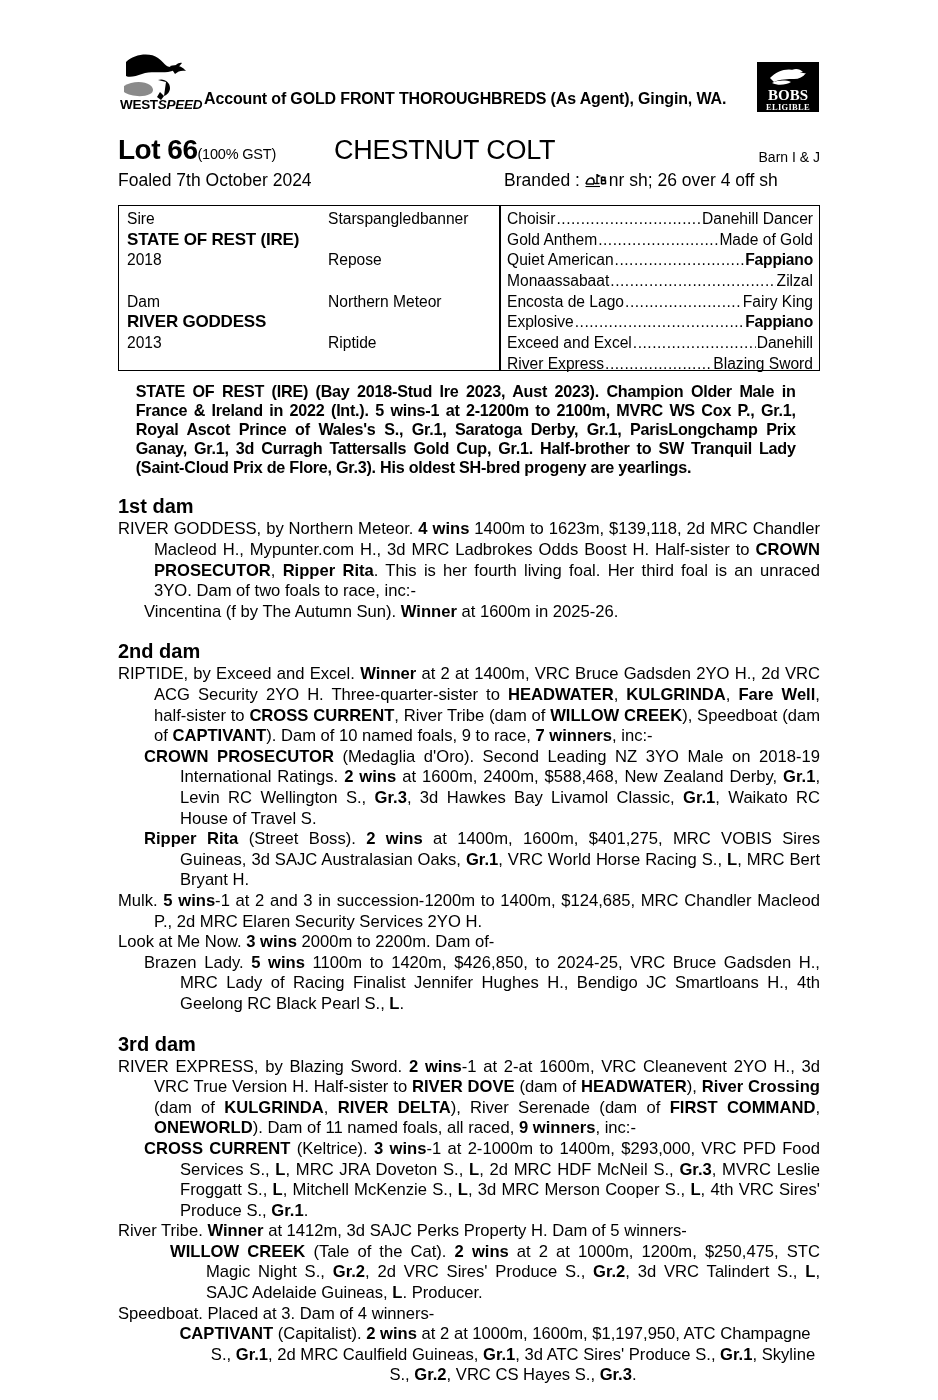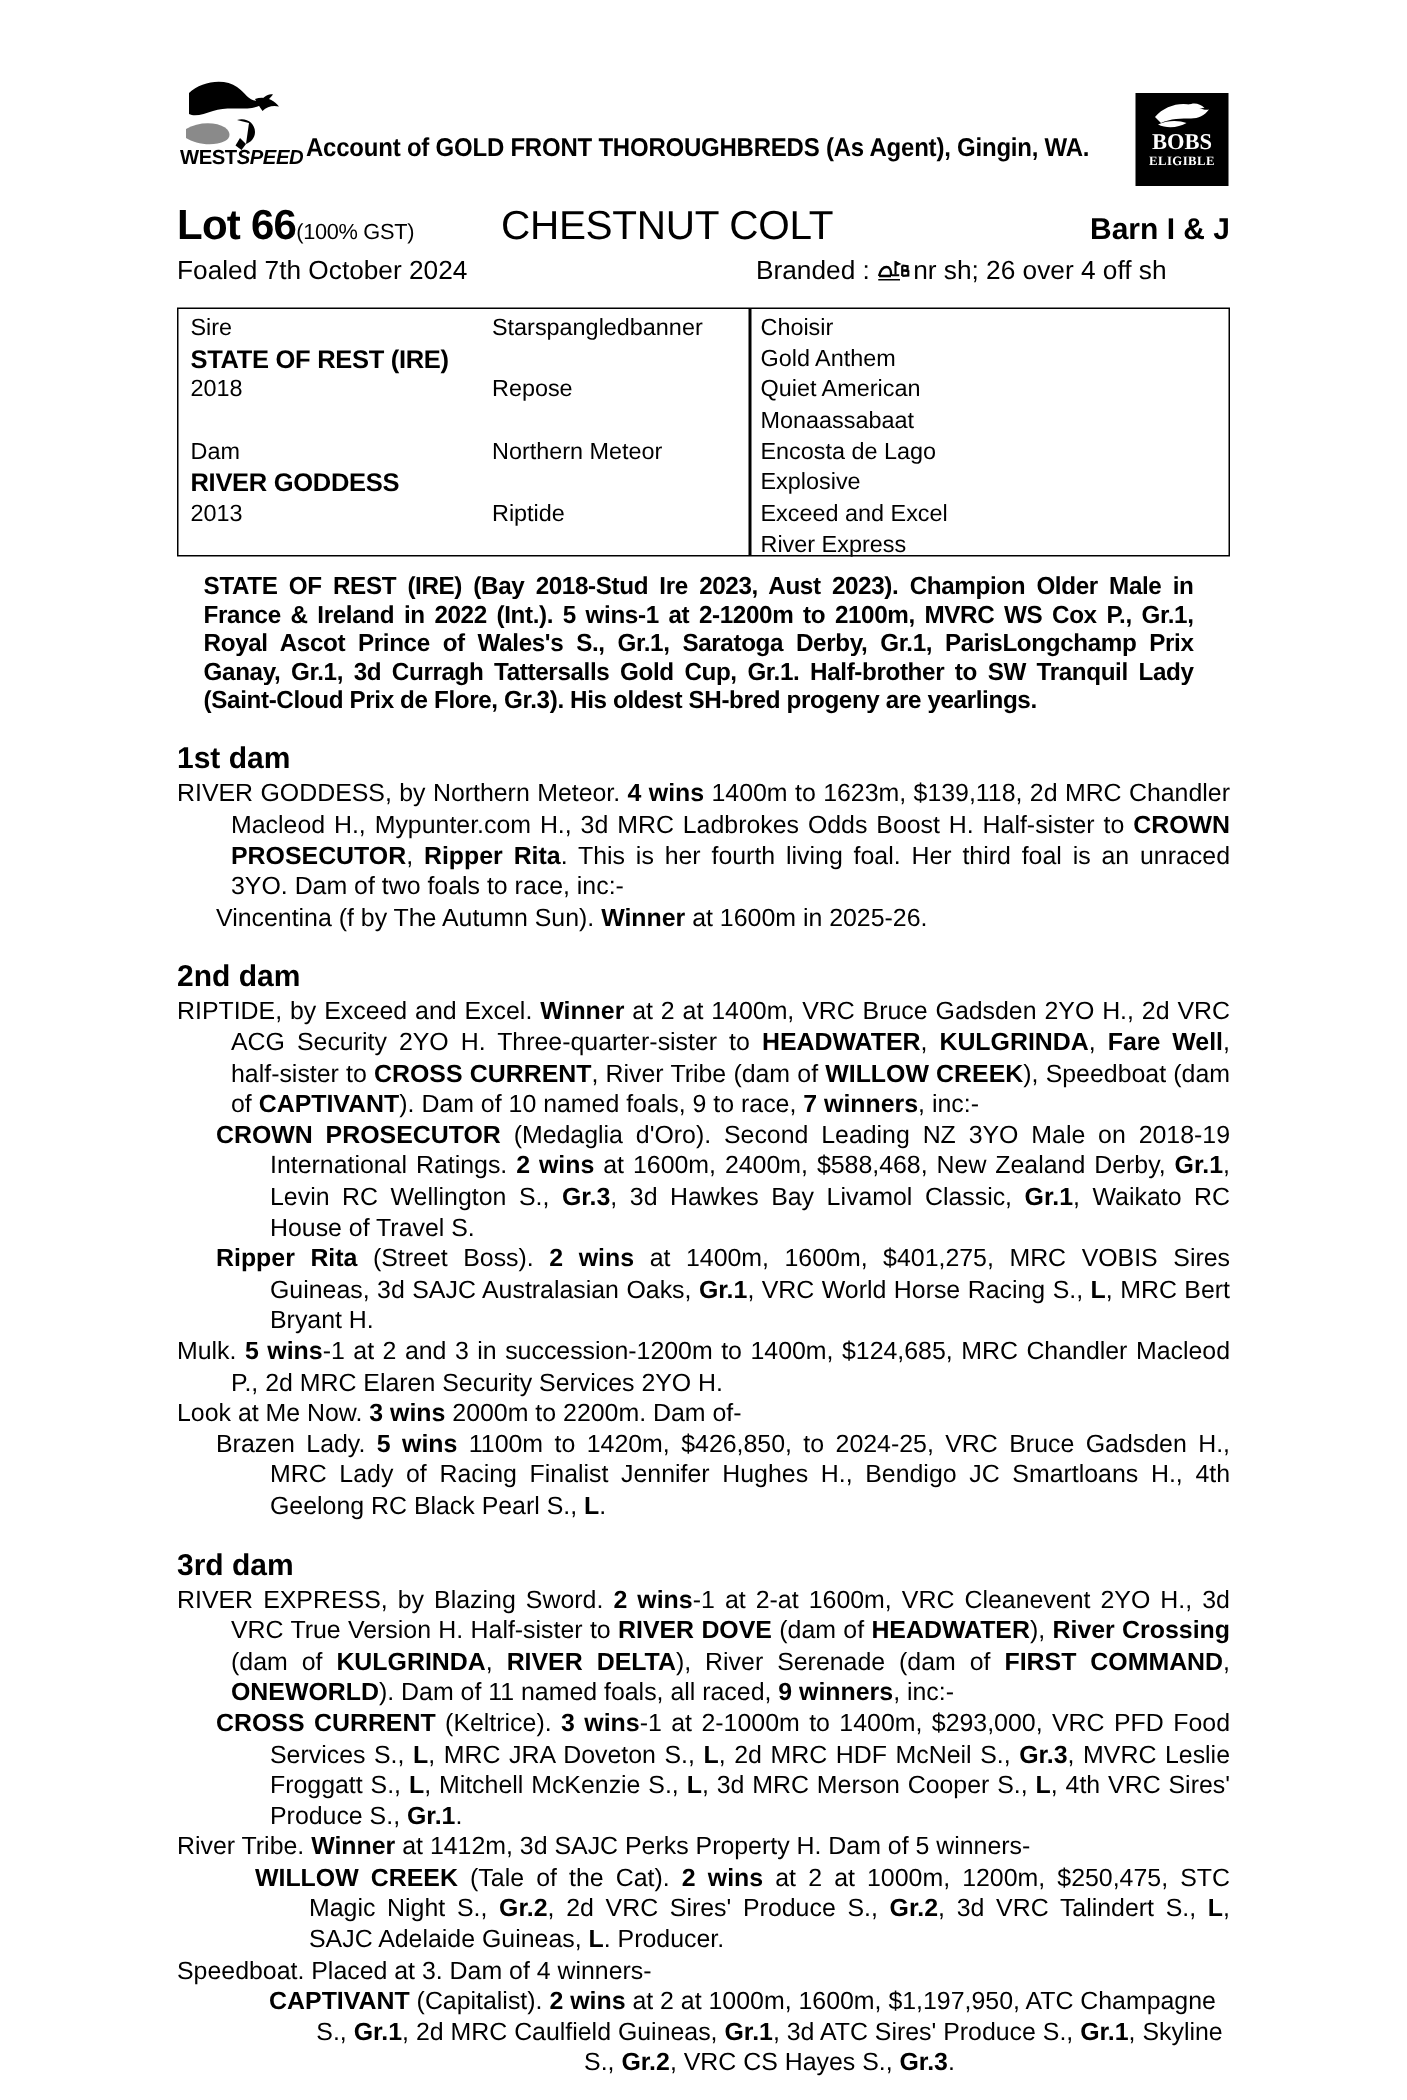--- a/index.html
+++ b/index.html
@@ -47,21 +47,21 @@
     line-height: 1;
     white-space: nowrap;
   }
   .ws-word .lite { font-style: italic; }
 
   .bobs-logo {
     position: absolute;
     right: 1px;
     top: 62px;
     width: 62px;
-    height: 62px;
+    height: 50px;
     background: #000;
     color: #fff;
     text-align: center;
     box-sizing: border-box;
   }
   .bobs-horse { display:block; margin: 4px auto 0 auto; }
   .bobs-name {
     font-size: 15px;
     font-weight: bold;
     letter-spacing: 0px;
@@ -116,22 +116,22 @@
     bottom: 0;
     font-size: 27px;
     font-weight: normal;
     letter-spacing: -0.2px;
     white-space: nowrap;
   }
   .lot-barn {
     position: absolute;
     right: 0;
     bottom: 1px;
-    font-size: 20px;
-    font-weight: bold;
+    font-size: 14px;
+    font-weight: normal;
     white-space: nowrap;
   }
 
   
   .foaled-row {
     position: relative;
     height: 26px;
     margin-top: 4px;
     font-size: 17.5px;
   }
@@ -172,21 +172,21 @@
     top: 3px;
     font-size: 15.6px;
     line-height: 20.7px;
   }
   .ped-col-1 { left: 8px; width: 200px; }
   .ped-col-2 { left: 209px; width: 170px; }
   .ped-col-3 { left: 388px; right: 6px; }
   .ped-col strong { font-weight: bold; font-size: 17px; letter-spacing: -0.2px; }
   .ped-row { height: 20.7px; white-space: nowrap; overflow: hidden; }
   .ped-row.blank { visibility: hidden; }
-  .g-row { display:flex; align-items: flex-start; white-space: nowrap; flex-direction: column; }
+  .g-row { display:flex; align-items: flex-start; white-space: nowrap; }
   .g-left { flex: 0 0 auto; }
   .g-dots {
     flex: 1 1 auto;
     overflow: hidden;
     white-space: nowrap;
     margin: 0 1px;
     letter-spacing: 0.5px;
   }
   .g-right { flex: 0 0 auto; }
   .g-right.bold { font-weight: bold; letter-spacing: -0.2px; }

